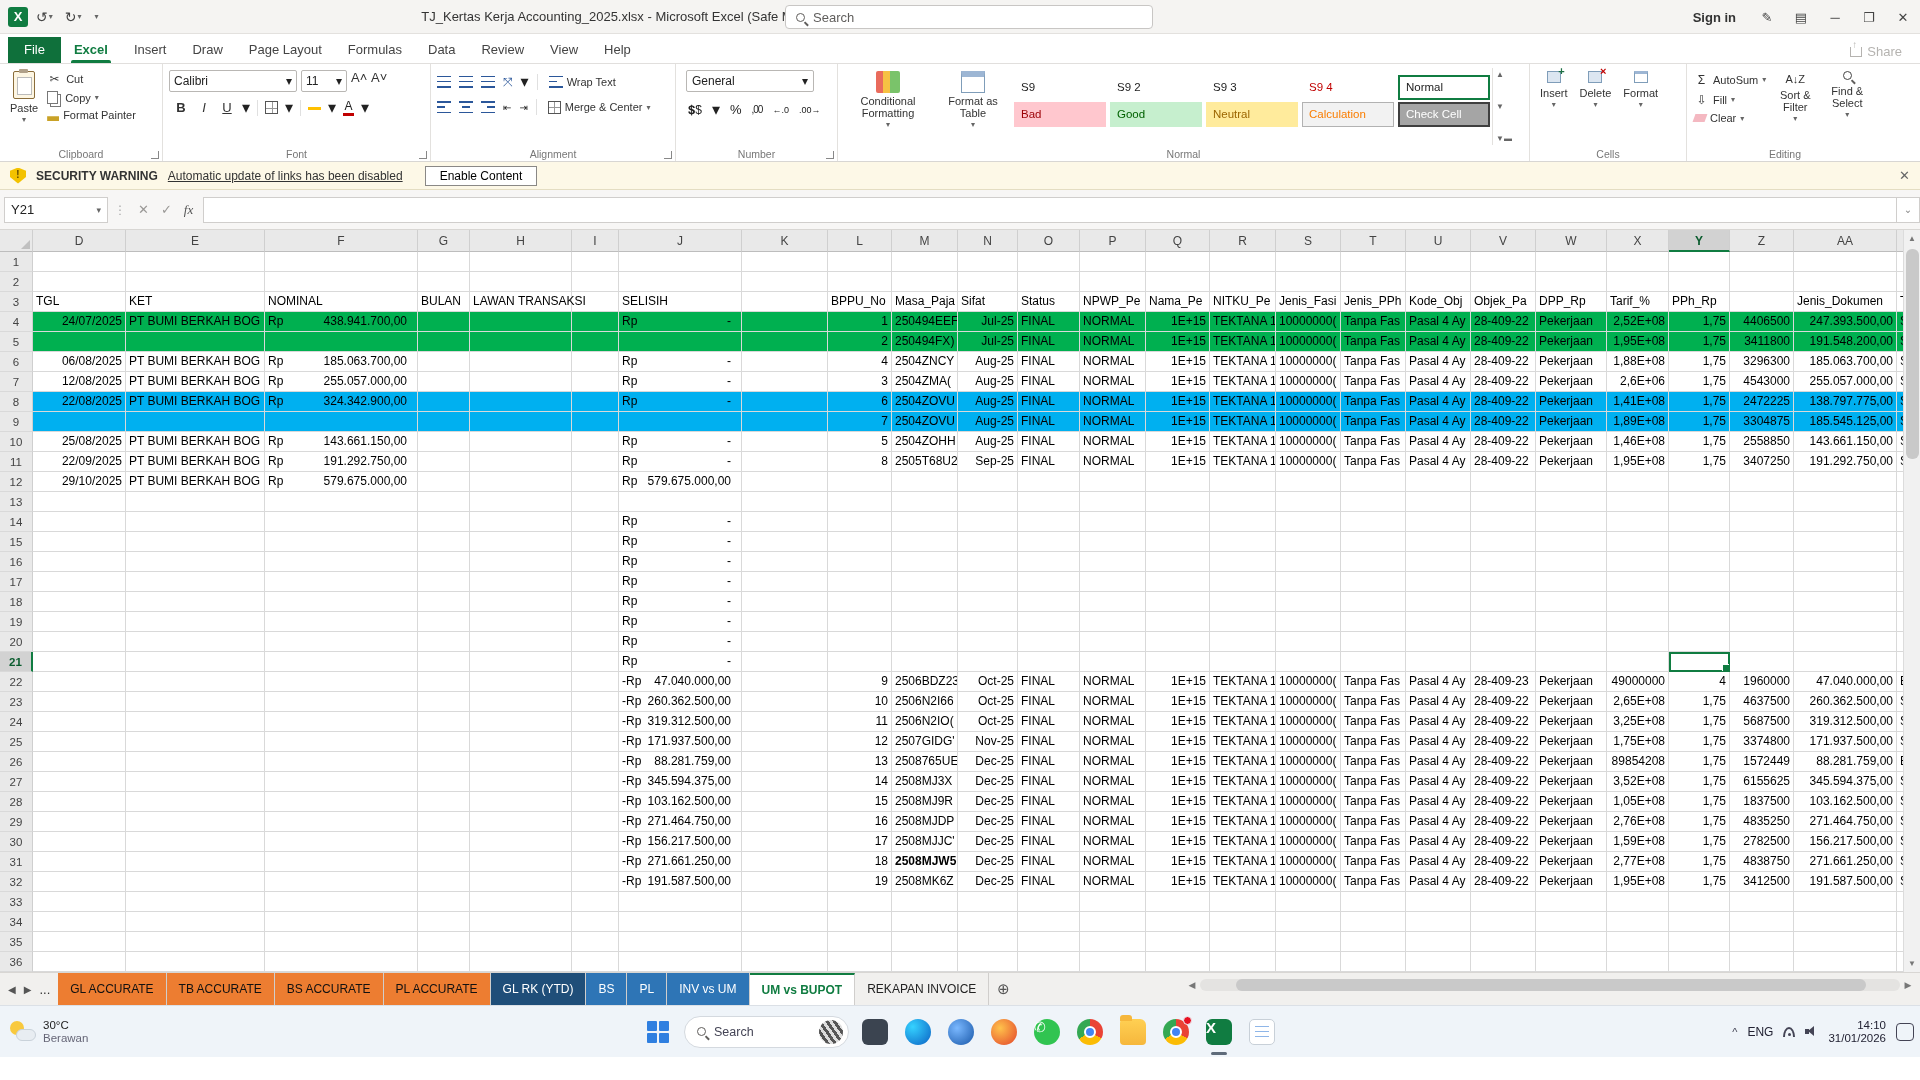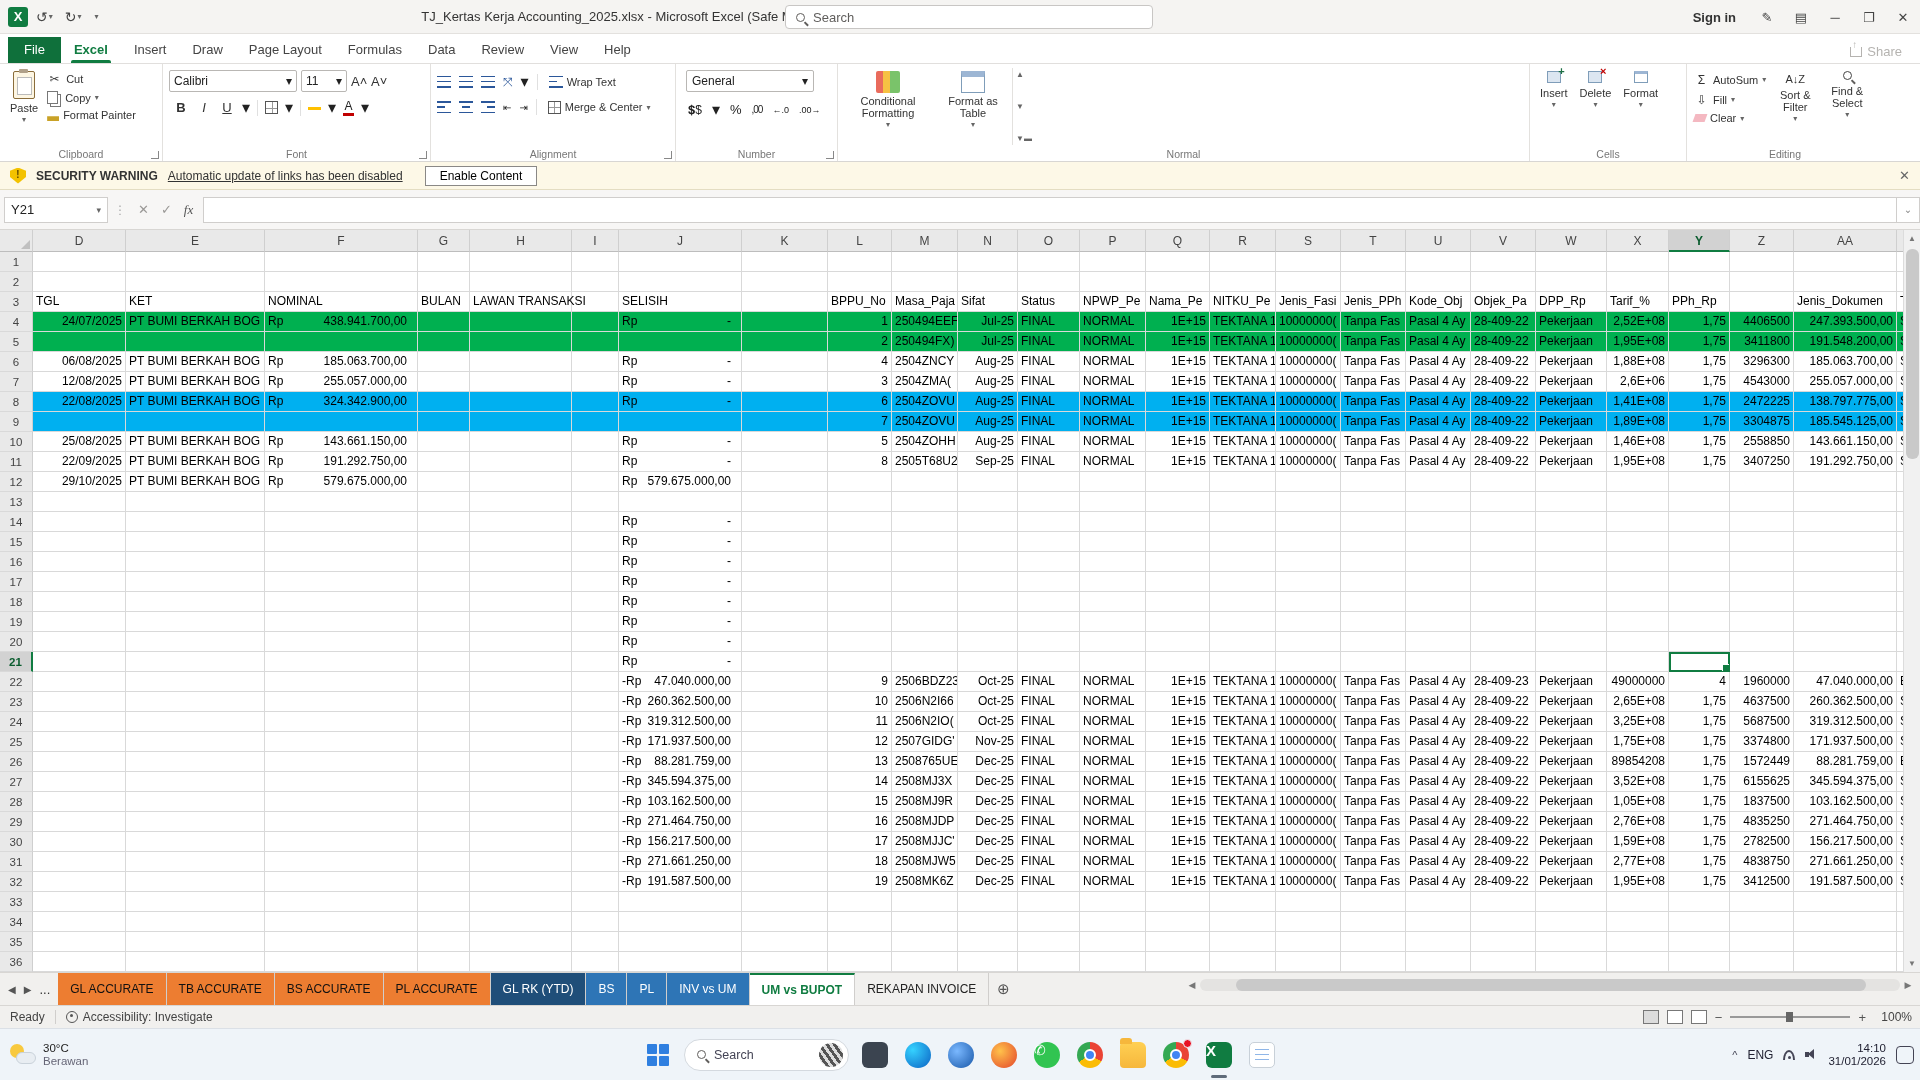--- a/index.html
+++ b/index.html
@@ -258,21 +258,21 @@
             <span class="ic-painter"></span>
             <span>Format Painter</span>
           </div>
       </div>
       <div class="rgroup-label"><span>Clipboard</span></div>
       <div class="launcher"></div>
     </div>
 
     <div class="rgroup" style="width:268px">
       <div style="display:flex; flex-direction:column; gap:6px; width:100%; padding:2px 2px 0 2px;">
-        <div style="display:flex; gap:4px; align-items:center;">
+        <div style="display:flex; gap:4px; ">
           <div class="fontbox" style="width:128px">
               <span>Calibri</span>
               <span class="dd">▾</span>
             </div>
           <div class="fontbox" style="width:46px">
               <span>11</span>
               <span class="dd">▾</span>
             </div>
           <span class="fmtchar">A˄</span>
           <span class="fmtchar">A˅</span>
@@ -379,20 +379,36 @@
       <div class="bigbtn" style="width:92px">
         <div class="ic16" style="width:24px;height:22px;background:linear-gradient(90deg,#e96b5c 30%,#f6c143 30% 60%,#7ac36a 60%);border-radius:2px;margin-bottom:2px;"></div>
         <span>Conditional Formatting</span>
           <span class="dd">▾</span>
       </div>
       <div class="bigbtn" style="width:78px">
         <div class="ic16" style="width:24px;height:22px;background:#fff;border:1px solid #7f9db9;border-top:6px solid #9db6d4;margin-bottom:2px;"></div>
         <span>Format as Table</span>
           <span class="dd">▾</span>
       </div>
+      <div style="display:flex; flex-direction:column; justify-content:flex-start; padding-top:6px;">
+        <div id="chip-row-1" style="display:flex;">
+            <div class="chip chip-plain">S9</div>
+            <div class="chip chip-plain">S9 2</div>
+            <div class="chip chip-plain">S9 3</div>
+            <div class="chip chip-plain chip-red">S9 4</div>
+            <div class="chip chip-normal">Normal</div>
+          </div>
+        <div id="chip-row-2" style="display:flex;">
+            <div class="chip chip-bad">Bad</div>
+            <div class="chip chip-good">Good</div>
+            <div class="chip chip-neutral">Neutral</div>
+            <div class="chip chip-calc">Calculation</div>
+            <div class="chip chip-check">Check Cell</div>
+          </div>
+      </div>
       <div class="gal-arrows">
         <span>▲</span>
         <span>▼</span>
         <span>▼▬</span>
       </div>
       <div class="rgroup-label"><span>Normal</span></div>
     </div>
 
     <div class="rgroup" style="width:157px">
       <div class="bigbtn">
@@ -1438,21 +1454,21 @@
           <div class="cell" style="width: 153px;"></div>
           <div class="cell" style="width: 52px;"></div>
           <div class="cell" style="width: 102px;"></div>
           <div class="cell" style="width: 47px;"></div>
           <div class="cell acc" style="width: 123px;">
             <span>-Rp</span>
             <span>271.661.250,00</span>
           </div>
           <div class="cell" style="width: 86px;"></div>
           <div class="cell" style="width: 64px; text-align: right;">18</div>
-          <div class="cell" style="width: 66px;">2508MJW5</div>
+          <div class="cell" style="width: 66px; font-weight: bold;">2508MJW5</div>
           <div class="cell" style="width: 60px; text-align: right;">Dec-25</div>
           <div class="cell" style="width: 62px;">FINAL</div>
           <div class="cell" style="width: 66px;">NORMAL</div>
           <div class="cell" style="width: 64px; text-align: right;">1E+15</div>
           <div class="cell" style="width: 66px;">TEKTANA 1</div>
           <div class="cell" style="width: 65px;">10000000(</div>
           <div class="cell" style="width: 65px;">Tanpa Fas</div>
           <div class="cell" style="width: 65px;">Pasal 4 Ay</div>
           <div class="cell" style="width: 65px;">28-409-22</div>
           <div class="cell" style="width: 71px;">Pekerjaan</div>
@@ -1636,37 +1652,20 @@
     <div class="addsheet">⊕</div>
     <div class="hscroll">
       <span class="hs-arrow">◀</span>
       <div class="hs-track">
           <div class="hs-thumb"></div>
         </div>
       <span class="hs-arrow">▶</span>
     </div>
   </div>
 
-  <div id="statusbar">
-    <span>Ready</span>
-    <span class="sb-sep"></span>
-    <span class="acc-person"></span>
-    <span>Accessibility: Investigate</span>
-    <div class="sb-right">
-      <span class="view-ic active"></span>
-      <span class="view-ic"></span>
-      <span class="view-ic"></span>
-      <span class="zoom-pm">−</span>
-      <div class="zoom-track">
-          <div class="zoom-thumb"></div>
-        </div>
-      <span class="zoom-pm">+</span>
-      <span class="zoom-val">100%</span>
-    </div>
-  </div>
 
   <div id="taskbar">
     <div class="weather">
       <span class="wicon"></span>
       <span class="wtxt"><span>30°C</span><br><span class="sub">Berawan</span></span>
     </div>
     <div class="tb-center">
       <div class="app">
           <span class="win-logo">
             <i></i>

